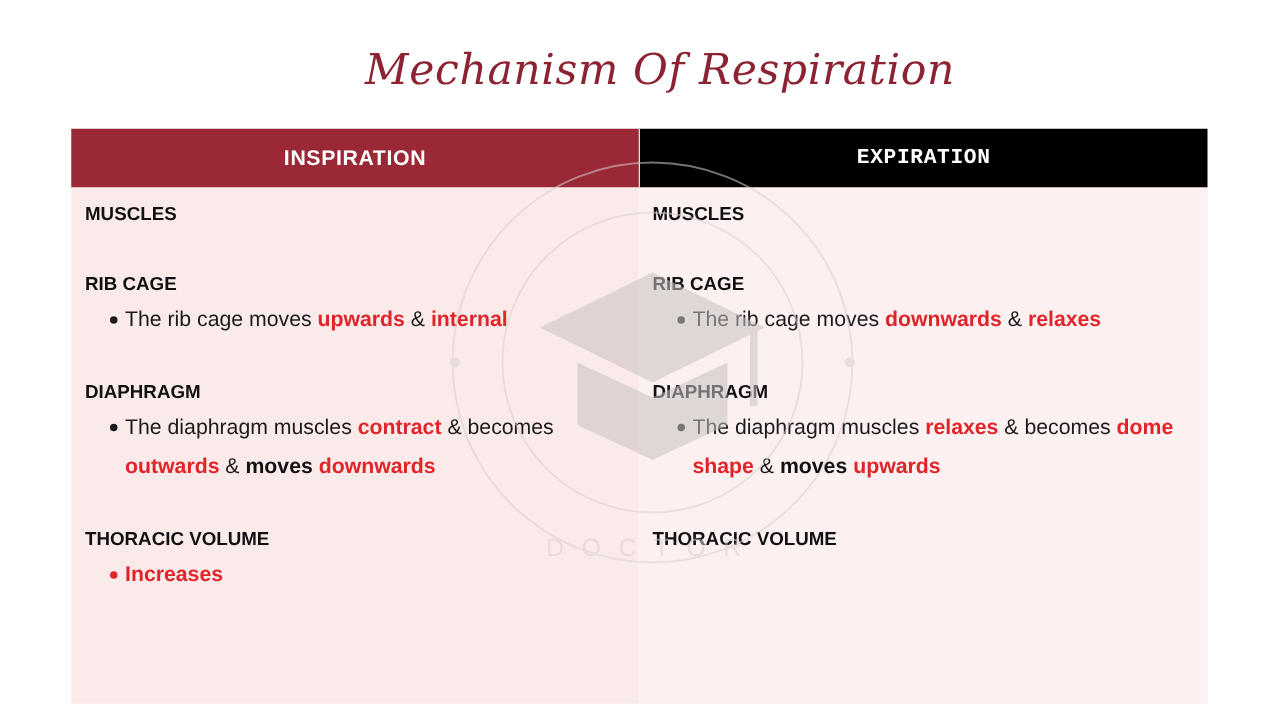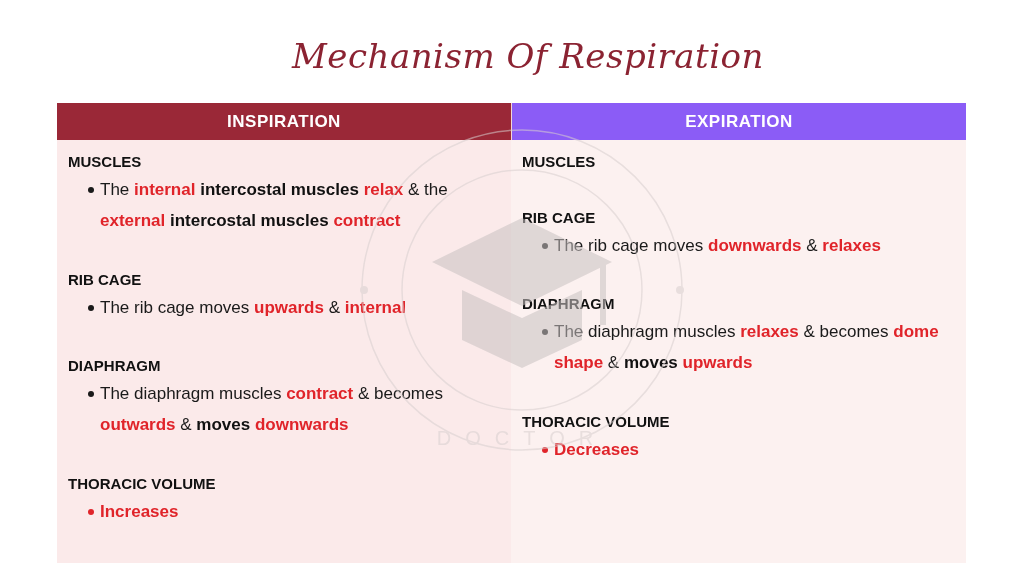--- a/index.html
+++ b/index.html
@@ -36,31 +36,31 @@
     }
     .col {
       position: relative;
       height: 100%;
       display: flex;
       flex-direction: column;
     }
     .col-left { width: 454px; }
     .col-right { width: 455px; }
     .col-head {
-      height: 37px;
+      height: 47px;
       display: flex;
       align-items: center;
       justify-content: center;
       color: #ffffff;
       font-weight: bold;
       font-size: 17px;
       letter-spacing: 0.5px;
     }
     .col-left .col-head { background: #9a2837; }
-    .col-right .col-head { background: #8b5cf6; border-left: 1px solid #f4d6d6; }
+    .col-right .col-head { background: #000000; border-left: 1px solid #f4d6d6; font-family: Liberation Mono, monospace; }
     .col-body {
       flex: 1;
       padding: 10px 0 0 11px;
       box-sizing: border-box;
     }
     .col-left .col-body { background: #fbeaea; }
     .col-right .col-body { background: #fcf1f0; }
     .section { margin-bottom: 0; }
     .sec-head {
       font-weight: bold;
@@ -110,23 +110,20 @@
 
 <div class="title">Mechanism Of Respiration</div>
 
 <div class="table">
 
   <div class="col col-left">
     <div class="col-head">INSPIRATION</div>
     <div class="col-body">
       <div class="section">
         <div class="sec-head">MUSCLES</div>
-        <div class="bullet">
-          <span class="n">The </span><span class="r">internal</span><span class="b"> intercostal muscles </span><span class="r">relax</span><span class="n"> &amp; the </span><span class="r">external</span><span class="b"> intercostal muscles </span><span class="r">contract</span>
-        </div>
       </div>
       <div class="gap-1"></div>
       <div class="section">
         <div class="sec-head">RIB CAGE</div>
         <div class="bullet">
           <span class="n">The rib cage moves </span><span class="r">upwards</span><span class="n"> &amp; </span><span class="r">internal</span>
         </div>
       </div>
       <div class="gap-2"></div>
       <div class="section">
@@ -161,23 +158,20 @@
       <div class="gap-2"></div>
       <div class="section">
         <div class="sec-head">DIAPHRAGM</div>
         <div class="bullet">
           <span class="n">The diaphragm muscles </span><span class="r">relaxes</span><span class="n"> &amp; becomes </span><span class="r">dome shape</span><span class="n"> &amp; </span><span class="b">moves</span><span class="n"> </span><span class="r">upwards</span>
         </div>
       </div>
       <div class="gap-3"></div>
       <div class="section">
         <div class="sec-head">THORACIC VOLUME</div>
-        <div class="bullet red">
-          <span class="r">Decreases</span>
-        </div>
       </div>
     </div>
   </div>
 </div>
 
 <svg class="watermark" viewBox="0 0 380 380" xmlns="http://www.w3.org/2000/svg">
   <circle cx="190" cy="190" r="160" fill="none" stroke="#d8cfcf" stroke-width="1.5"></circle>
   <circle cx="190" cy="190" r="120" fill="none" stroke="#d8cfcf" stroke-width="1.5"></circle>
   <circle cx="32" cy="190" r="4" fill="#d8cfcf"></circle>
   <circle cx="348" cy="190" r="4" fill="#d8cfcf"></circle>

